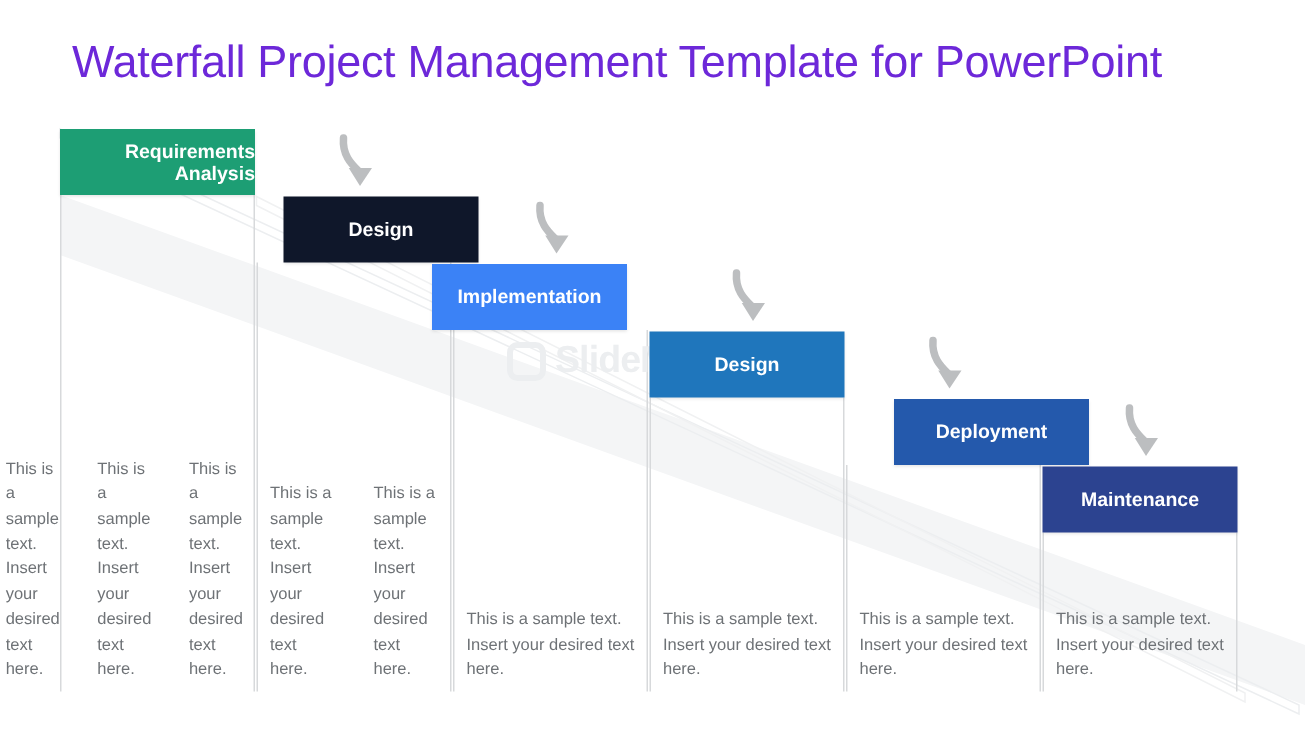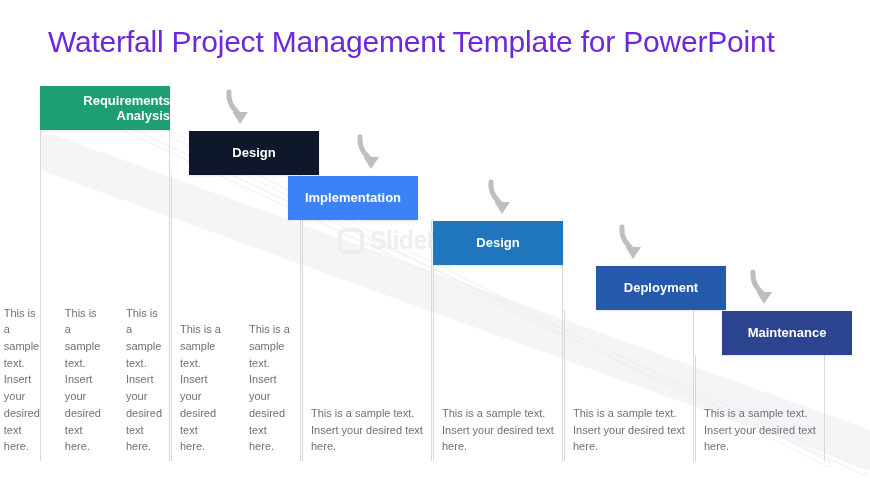--- a/index.html
+++ b/index.html
@@ -207,21 +207,21 @@
       <span class="wm-text">SlideModel</span>
       <span class="wm-suffix">.com</span>
     </div>
 
     <div id="step-boxes">
         <div class="step-box" style="left: 40px; top: 86px; background: rgb(29, 158, 116);">Requirements Analysis</div>
         <div class="step-box" style="left: 189px; top: 131px; background: #0f172a;">Design</div>
         <div class="step-box" style="left: 288px; top: 176px; background: #3b82f6;">Implementation</div>
         <div class="step-box" style="left: 433px; top: 221px; background: rgb(31, 118, 188);">Design</div>
         <div class="step-box" style="left: 596px; top: 266px; background: rgb(36, 89, 172);">Deployment</div>
-        <div class="step-box" style="left: 722px; top: 311px; background: rgb(44, 67, 144);">Maintenance</div>
+        <div class="step-box" style="left: 695px; top: 311px; background: rgb(44, 67, 144);">Maintenance</div>
       </div>
 
     <div id="arrows">
         <div class="arrow" style="left: 222px; top: 88px;"><svg width="36" height="42" viewBox="0 0 36 42">
             <path d="M7 4 C 6 16, 13 22, 18 27 L 18 27" fill="none" stroke="#bcbec0" stroke-width="5" stroke-linecap="round"></path>
             <path d="M10.5 24 L 26 24 L 18 36 Z" fill="#bcbec0"></path>
           </svg></div>
         <div class="arrow" style="left: 353px; top: 133px;"><svg width="36" height="42" viewBox="0 0 36 42">
             <path d="M7 4 C 6 16, 13 22, 18 27 L 18 27" fill="none" stroke="#bcbec0" stroke-width="5" stroke-linecap="round"></path>
             <path d="M10.5 24 L 26 24 L 18 36 Z" fill="#bcbec0"></path>

